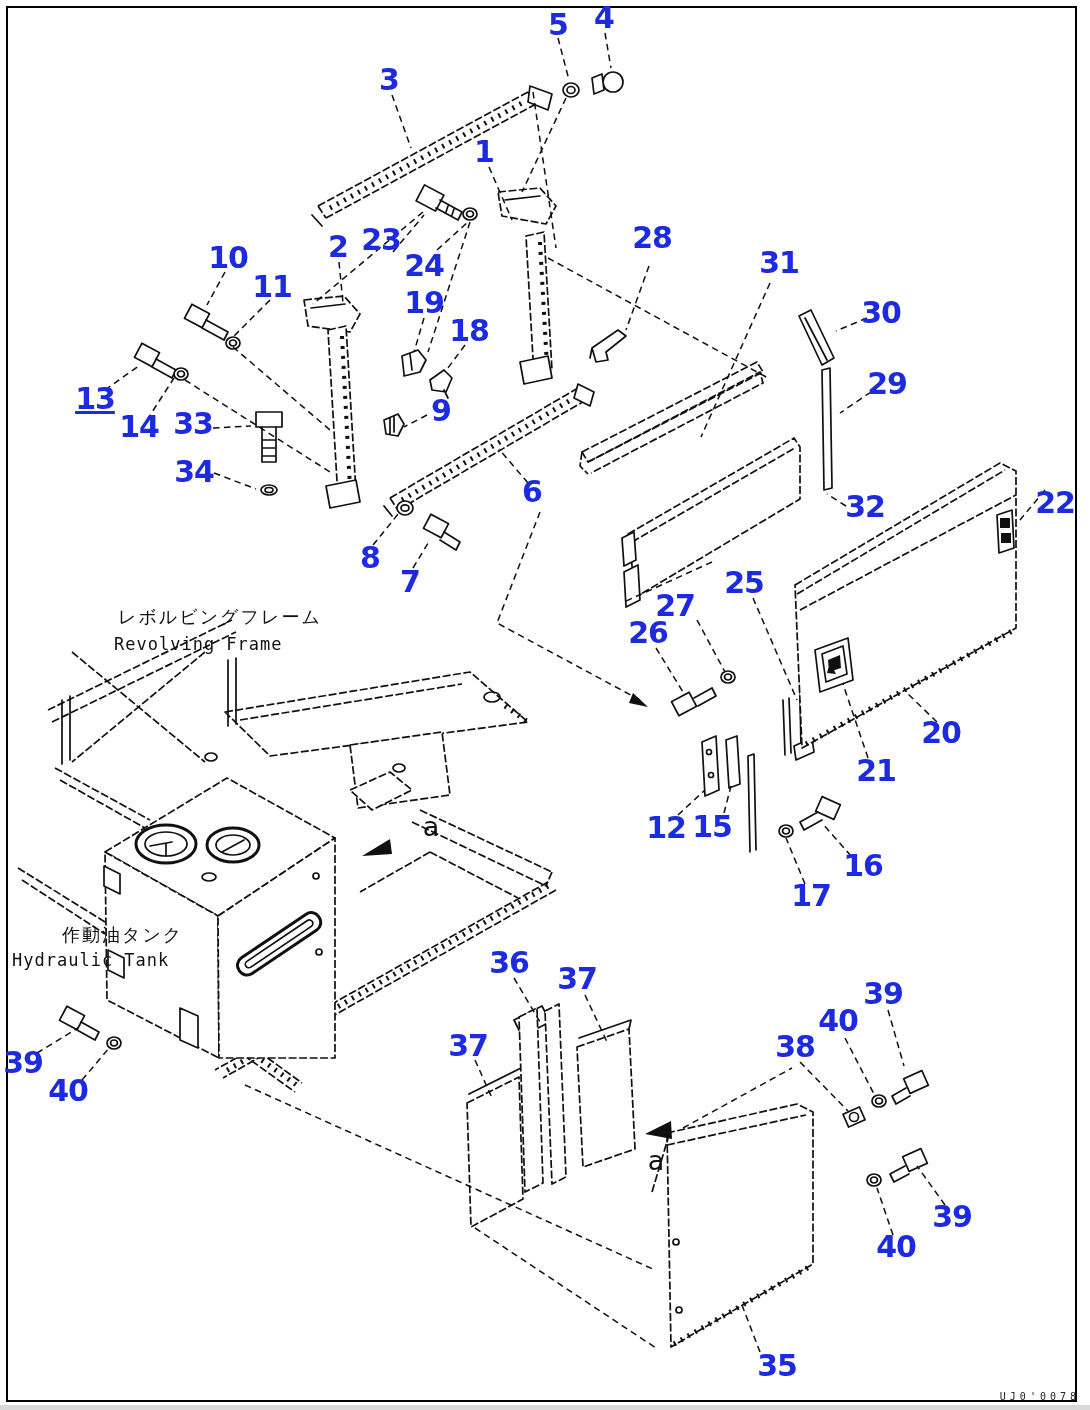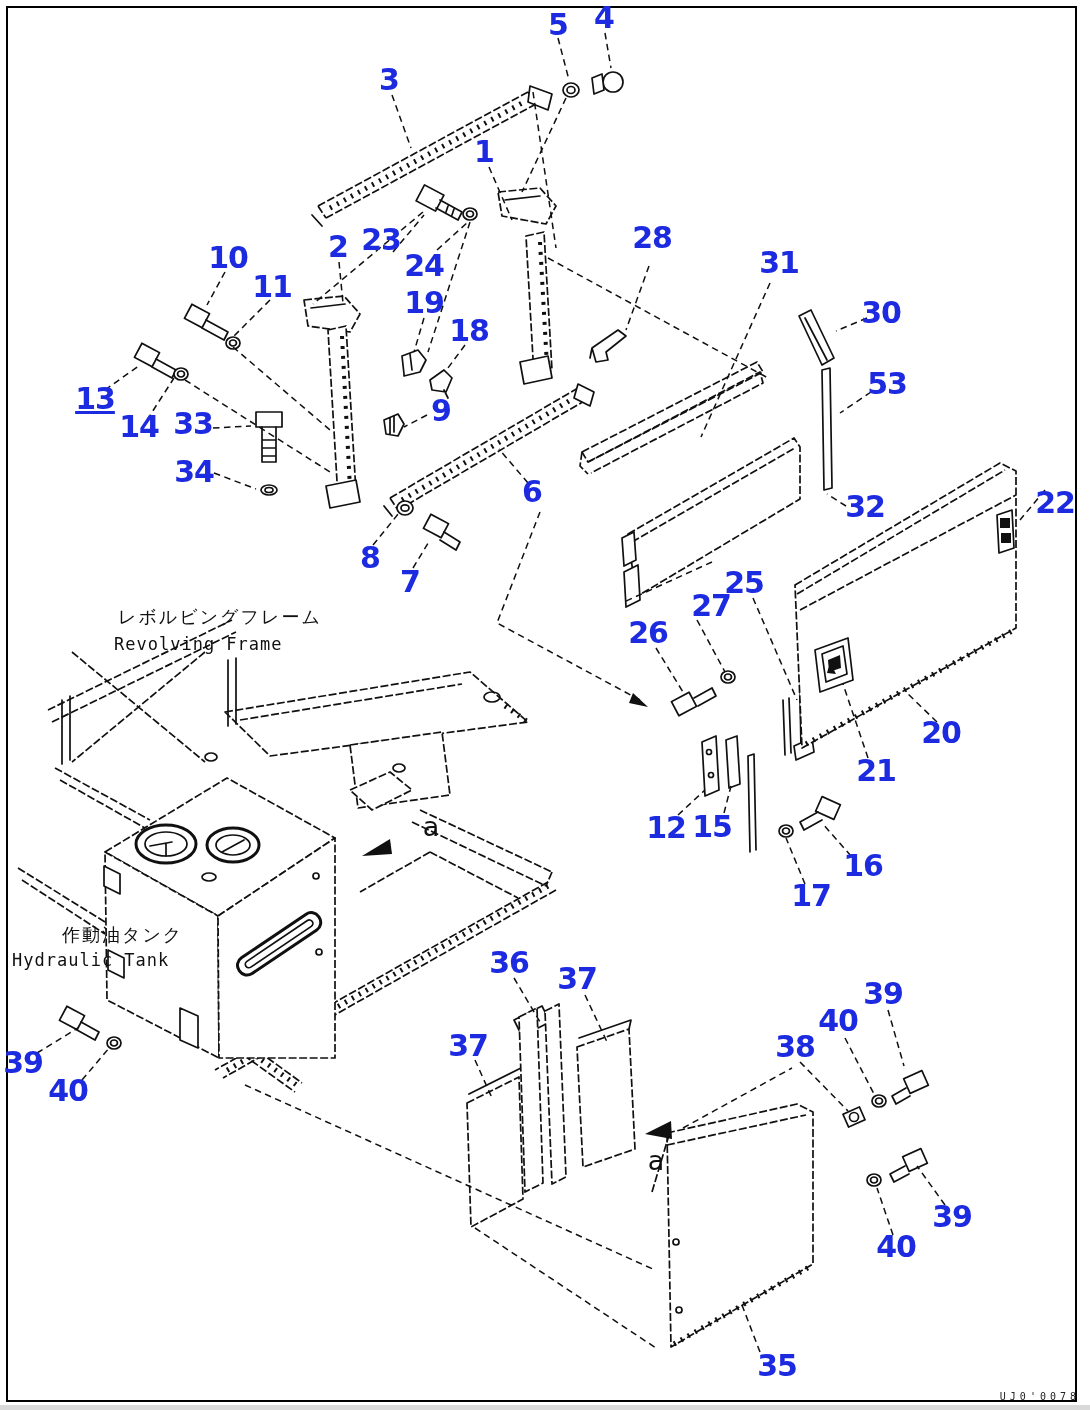--- a/index.html
+++ b/index.html
@@ -345,33 +345,33 @@
       <div class="callout" style="left: 381px; top: 240px;">23</div>
       <div class="callout" style="left: 424px; top: 266px;">24</div>
       <div class="callout" style="left: 338px; top: 247px;">2</div>
       <div class="callout" style="left: 228px; top: 258px;">10</div>
       <div class="callout" style="left: 272px; top: 287px;">11</div>
       <div class="callout" style="left: 424px; top: 303px;">19</div>
       <div class="callout" style="left: 469px; top: 331px;">18</div>
       <div class="callout" style="left: 652px; top: 238px;">28</div>
       <div class="callout" style="left: 779px; top: 263px; text-align: right;">31</div>
       <div class="callout" style="left: 881px; top: 313px;">30</div>
-      <div class="callout" style="left: 887px; top: 384px;">53</div>
+      <div class="callout" style="left: 887px; top: 384px;">29</div>
       <div class="callout" style="left: 95px; top: 399px; text-decoration: underline;">13</div>
       <div class="callout" style="left: 139px; top: 427px;">14</div>
       <div class="callout" style="left: 193px; top: 424px;">33</div>
       <div class="callout" style="left: 194px; top: 472px;">34</div>
       <div class="callout" style="left: 441px; top: 411px;">9</div>
       <div class="callout" style="left: 532px; top: 492px;">6</div>
       <div class="callout" style="left: 370px; top: 558px;">8</div>
       <div class="callout" style="left: 410px; top: 582px;">7</div>
       <div class="callout" style="left: 1055px; top: 503px;">22</div>
       <div class="callout" style="left: 865px; top: 507px; text-align: right;">32</div>
       <div class="callout" style="left: 744px; top: 583px;">25</div>
-      <div class="callout" style="left: 711px; top: 606px; text-align: right;">27</div>
+      <div class="callout" style="left: 675px; top: 606px; text-align: right;">27</div>
       <div class="callout" style="left: 648px; top: 633px;">26</div>
       <div class="callout" style="left: 941px; top: 733px;">20</div>
       <div class="callout" style="left: 876px; top: 771px;">21</div>
       <div class="callout" style="left: 666px; top: 828px;">12</div>
       <div class="callout" style="left: 712px; top: 827px;">15</div>
       <div class="callout" style="left: 863px; top: 866px;">16</div>
       <div class="callout" style="left: 811px; top: 896px;">17</div>
       <div class="callout" style="left: 509px; top: 963px;">36</div>
       <div class="callout" style="left: 577px; top: 979px;">37</div>
       <div class="callout" style="left: 468px; top: 1046px;">37</div>

